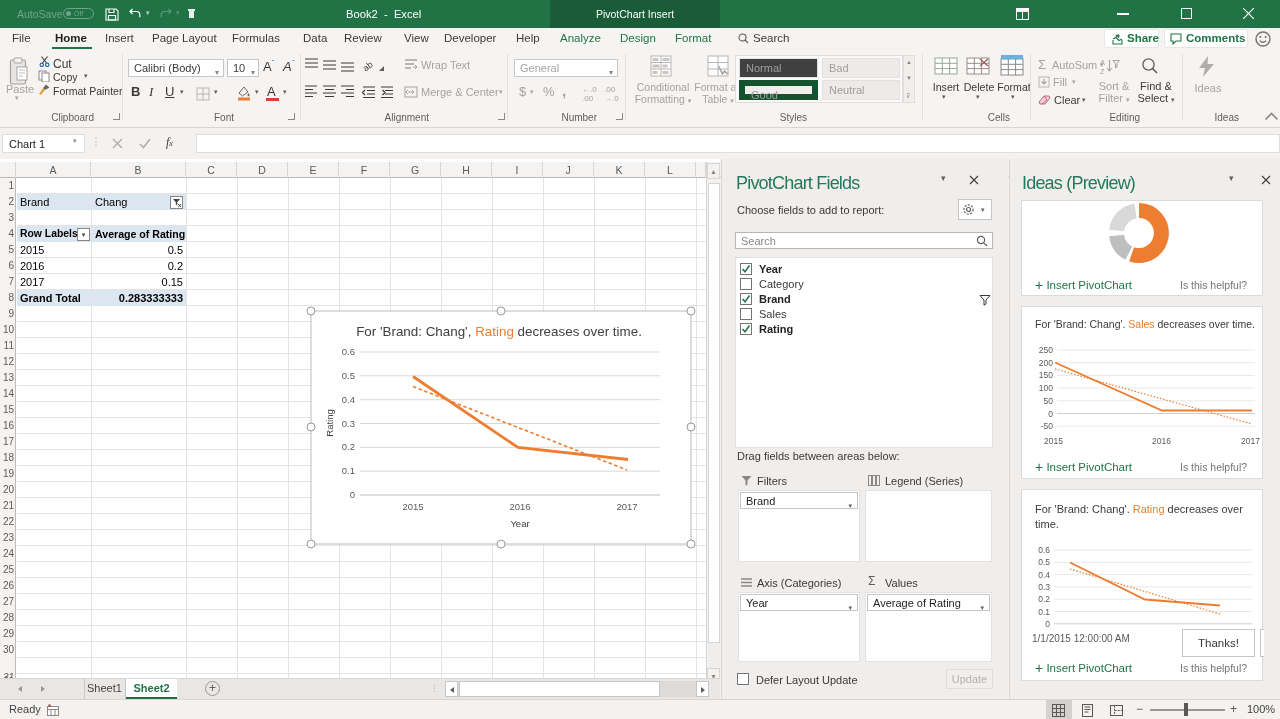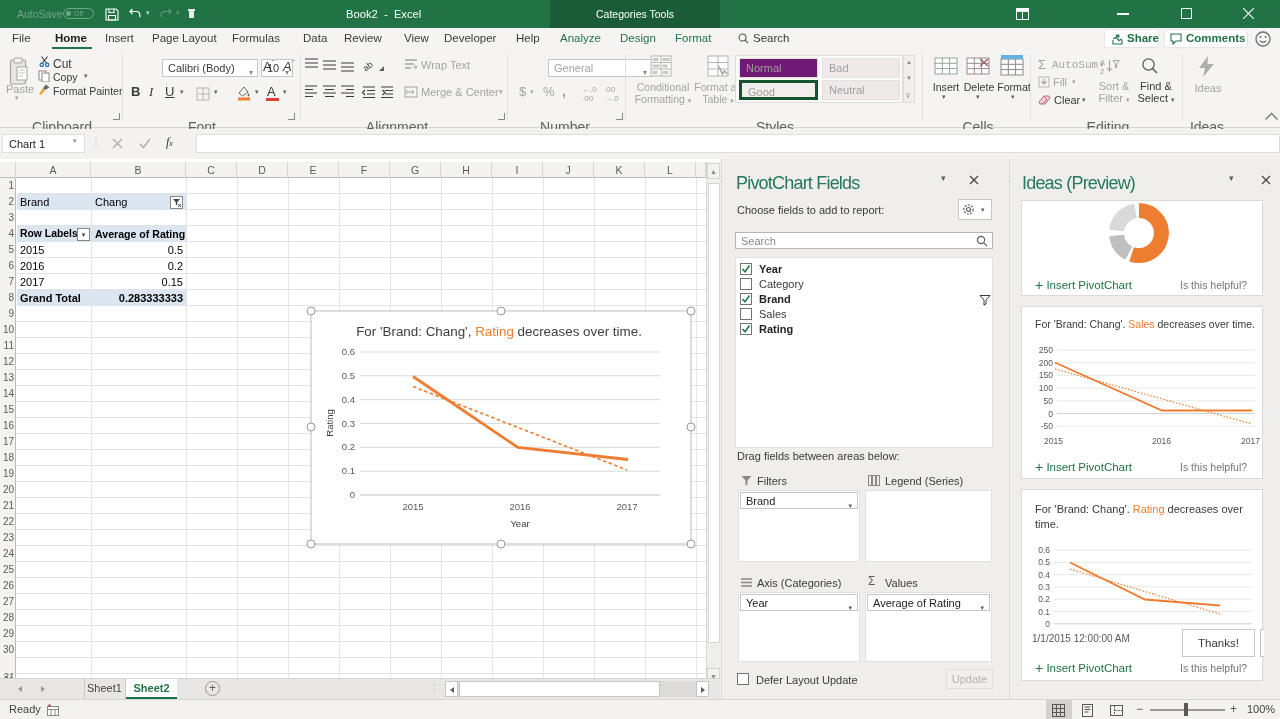--- a/index.html
+++ b/index.html
@@ -14,23 +14,23 @@
 .tb-txt { position:absolute; top:0; height:28px; line-height:28px; }
 
 
 #tabrow { position:absolute; left:0; top:28px; width:1280px; height:21px; background:#f6f4f2; font-size:11.5px; color:#3b3a39; }
 .rtab { position:absolute; top:0; height:21px; line-height:21px; }
 .rtab.grn { color:#217346; }
 
 
 #ribbon { position:absolute; left:0; top:49px; width:1280px; height:79px; background:#f6f4f2; border-bottom:1px solid #d8d6d4; }
 .gsep { position:absolute; top:5px; height:66px; width:1px; background:#e2e0de; }
-.glabel { position:absolute; top:70px; height:14px; font-size:14px; color:#605e5c; text-align:center; }
+.glabel { position:absolute; top:63px; height:14px; font-size:10px; color:#605e5c; text-align:right; }
 .dim { color:#a5a3a1; }
-.combo { position:absolute; background:#fff; border:1px solid #c8c6c4; font-size:11px; color:#3b3a39;margin-left:34px; }
+.combo { position:absolute; background:#fff; border:1px solid #c8c6c4; font-size:11px; color:#3b3a39; }
 .ra { color:#8a8886; font-size:8px; }
 
 
 #fbar { position:absolute; left:0; top:129px; width:1280px; height:48px; background:#f4f2f0; border-bottom:1px solid #d8d6d4; }
 #namebox { position:absolute; left:2px; top:5px; width:83px; height:19px; background:#fff; border:1px solid #e0dedc; font-size:11px; line-height:18px; padding-left:6px; color:#252423; }
 #finput { position:absolute; left:196px; top:5px; width:1084px; height:19px; background:#fff; border:1px solid #e0dedc; }
 
 
 #gridwrap { position:absolute; left:0; top:159px; width:720px; height:519px; background:#fff; overflow:hidden; }
 #colhdr { position:absolute; left:0; top:3px; width:706px; height:16px; background:#f5f3f2; border-bottom:1px solid #bdbbb9; }
@@ -58,21 +58,21 @@
 
 #tabbar { position:absolute; left:0; top:678px; width:720px; height:21px; background:#e9e7e5; border-top:1px solid #d8d6d4; font-size:11px; }
 
 #statusbar { position:absolute; left:0; top:699px; width:1280px; height:20px; background:#f4f2f0; border-top:1px solid #d8d6d4; font-size:11px; color:#444; }
 </style>
 </head>
 <body>
 <div id="app">
 
 <div id="titlebar">
-  <div id="ctxtab">Categories Tools</div>
+  <div id="ctxtab">PivotChart Insert</div>
   <span class="tb-txt" style="left:17px; color:#72a489; font-size:10.5px;">AutoSave</span>
   <span class="abs" style="left:63px; top:8px; width:31px; height:11px; border:1px solid #72a489; border-radius:6px;">
     <span class="abs" style="left:2px; top:2px; width:5px; height:5px; border-radius:50%; background:#72a489;"></span>
     <span class="abs" style="left:10px; top:1px; color:#72a489; font-size:7px;">Off</span>
   </span>
 
   <svg class="abs" style="left:105px; top:8px;" width="14" height="13" viewBox="0 0 14 13">
         <path d="M1 1 h10 l2 2 v9 h-12 z" fill="none" stroke="#fff" stroke-width="1.1"></path>
         <path d="M4 1 v3.5 h5 v-3.5 M3.5 7.5 h7 v4.5 h-7 z" fill="none" stroke="#fff" stroke-width="1.1"></path>
       </svg>
@@ -261,23 +261,23 @@
         <rect x="12.5" y="16" width="6" height="3" fill="#c9c7c5"></rect>
   </svg>
   <div class="abs dim" style="left:634px; top:32px; width:58px; text-align:center; font-size:10.5px;">Conditional<br>Formatting <span style="font-size:7px;">▾</span></div>
   <svg class="abs" style="left:707px; top:6px;" width="22" height="22" viewBox="0 0 22 22">
     <rect x="1" y="1" width="20" height="20" fill="#fdfdfd" stroke="#b8b6b4"></rect>
         <path d="M1 7.5 h20 M1 14 h20 M11 1 v20" stroke="#b8b6b4"></path>
     <path d="M11.5 11 l4 8 l2 -3 l3 3" stroke="#a5a3a1" fill="none" stroke-width="1.5"></path>
   </svg>
   <div class="abs dim" style="left:690px; top:32px; width:56px; text-align:center; font-size:10.5px;">Format as<br>Table <span style="font-size:7px;">▾</span></div>
   <div class="abs" style="left:735px; top:6px; width:168px; height:48px; background:#fafafa; border:1px solid #e0dedd;"></div>
-  <div class="abs" style="left:739px; top:9px; width:79px; height:20px; background:#701a75; border:1px solid #e4e0de; color:#a09e9c; line-height:18px; padding-left:6px;">Normal</div>
+  <div class="abs" style="left:739px; top:9px; width:79px; height:20px; background:#404040; border:1px solid #e4e0de; color:#a09e9c; line-height:18px; padding-left:6px;">Normal</div>
   <div class="abs" style="left:822px; top:9px; width:78px; height:20px; background:#eeeae9; border:1px solid #e4e0de; color:#a09e9c; line-height:18px; padding-left:6px;">Bad</div>
-  <div class="abs" style="left:739px; top:31px; width:79px; height:20px; background:#f1edec; border:3px solid #14532d; color:#a09e9c; line-height:18px; padding-left:6px;">Good</div>
+  <div class="abs" style="left:739px; top:31px; width:79px; height:20px; background:#f1edec; border:6px solid #14532d; color:#a09e9c; line-height:18px; padding-left:6px;">Good</div>
   <div class="abs" style="left:822px; top:31px; width:78px; height:20px; background:#eeeae9; border:1px solid #e4e0de; color:#a09e9c; line-height:18px; padding-left:6px;">Neutral</div>
   <div class="abs" style="left:903px; top:6px; width:12px; height:48px; background:#f1efed; border:1px solid #e0dedd;">
     <div class="abs" style="left:2px; top:3px; color:#8a8886; font-size:6px;">▲</div>
     <div class="abs" style="left:2px; top:19px; color:#8a8886; font-size:6px;">▼</div>
     <div class="abs" style="left:2px; top:36px; color:#8a8886; font-size:6px;">⊽</div>
   </div>
   <div class="glabel" style="left:743px; width:64px;">Styles</div>
   <div class="gsep" style="left:922px;"></div>
 
   <svg class="abs" style="left:934px; top:8px;" width="24" height="18" viewBox="0 0 24 18">
@@ -297,21 +297,21 @@
     <rect x="1" y="4" width="22" height="16" fill="#fff" stroke="#8a8886"></rect>
         <path d="M1 9.3 h22 M1 14.6 h22 M8.3 4 v16 M15.6 4 v16" stroke="#8a8886"></path>
     <rect x="1" y="0" width="22" height="4" fill="#62b4e4"></rect>
   </svg>
   <div class="abs" style="left:994px; top:32px; width:40px; text-align:center; color:#3b3a39; font-size:10.6px;">Format</div>
   <div class="abs" style="left:1011px; top:44px; font-size:7px; color:#605e5c;">▾</div>
   <div class="glabel" style="left:946px; width:64px;">Cells</div>
   <div class="gsep" style="left:1030px;"></div>
 
   <div class="abs dim" style="left:1038px; top:8px; font-size:13px;">Σ</div>
-  <div class="abs dim" style="left:1052px; top:10px;font-family:Liberation Mono, monospace;">AutoSum</div>
+  <div class="abs dim" style="left:1052px; top:10px;">AutoSum</div>
   <div class="abs dim" style="left:1100px; top:12px; font-size:7px;">▾</div>
   <svg class="abs" style="left:1038px; top:27px;" width="12" height="12" viewBox="0 0 12 12">
         <rect x="1" y="1" width="10" height="10" fill="none" stroke="#b8b6b4"></rect>
         <path d="M6 3 v5 m-2.5 -2.5 L6 8 l2.5 -2.5" stroke="#a5a3a1" fill="none" stroke-width="1.2"></path>
       </svg>
   <div class="abs dim" style="left:1053px; top:27px;">Fill</div>
   <div class="abs dim" style="left:1072px; top:29px; font-size:7px;">▾</div>
   <svg class="abs" style="left:1038px; top:45px;" width="13" height="12" viewBox="0 0 13 12">
         <path d="M1 8 L6 2 L11 2 L12 4 L7 10 L2 10 z" fill="#f7cfd6" stroke="#c06a7a"></path>
         <path d="M6 2 L9 6 L4 10" fill="none" stroke="#c06a7a"></path>

